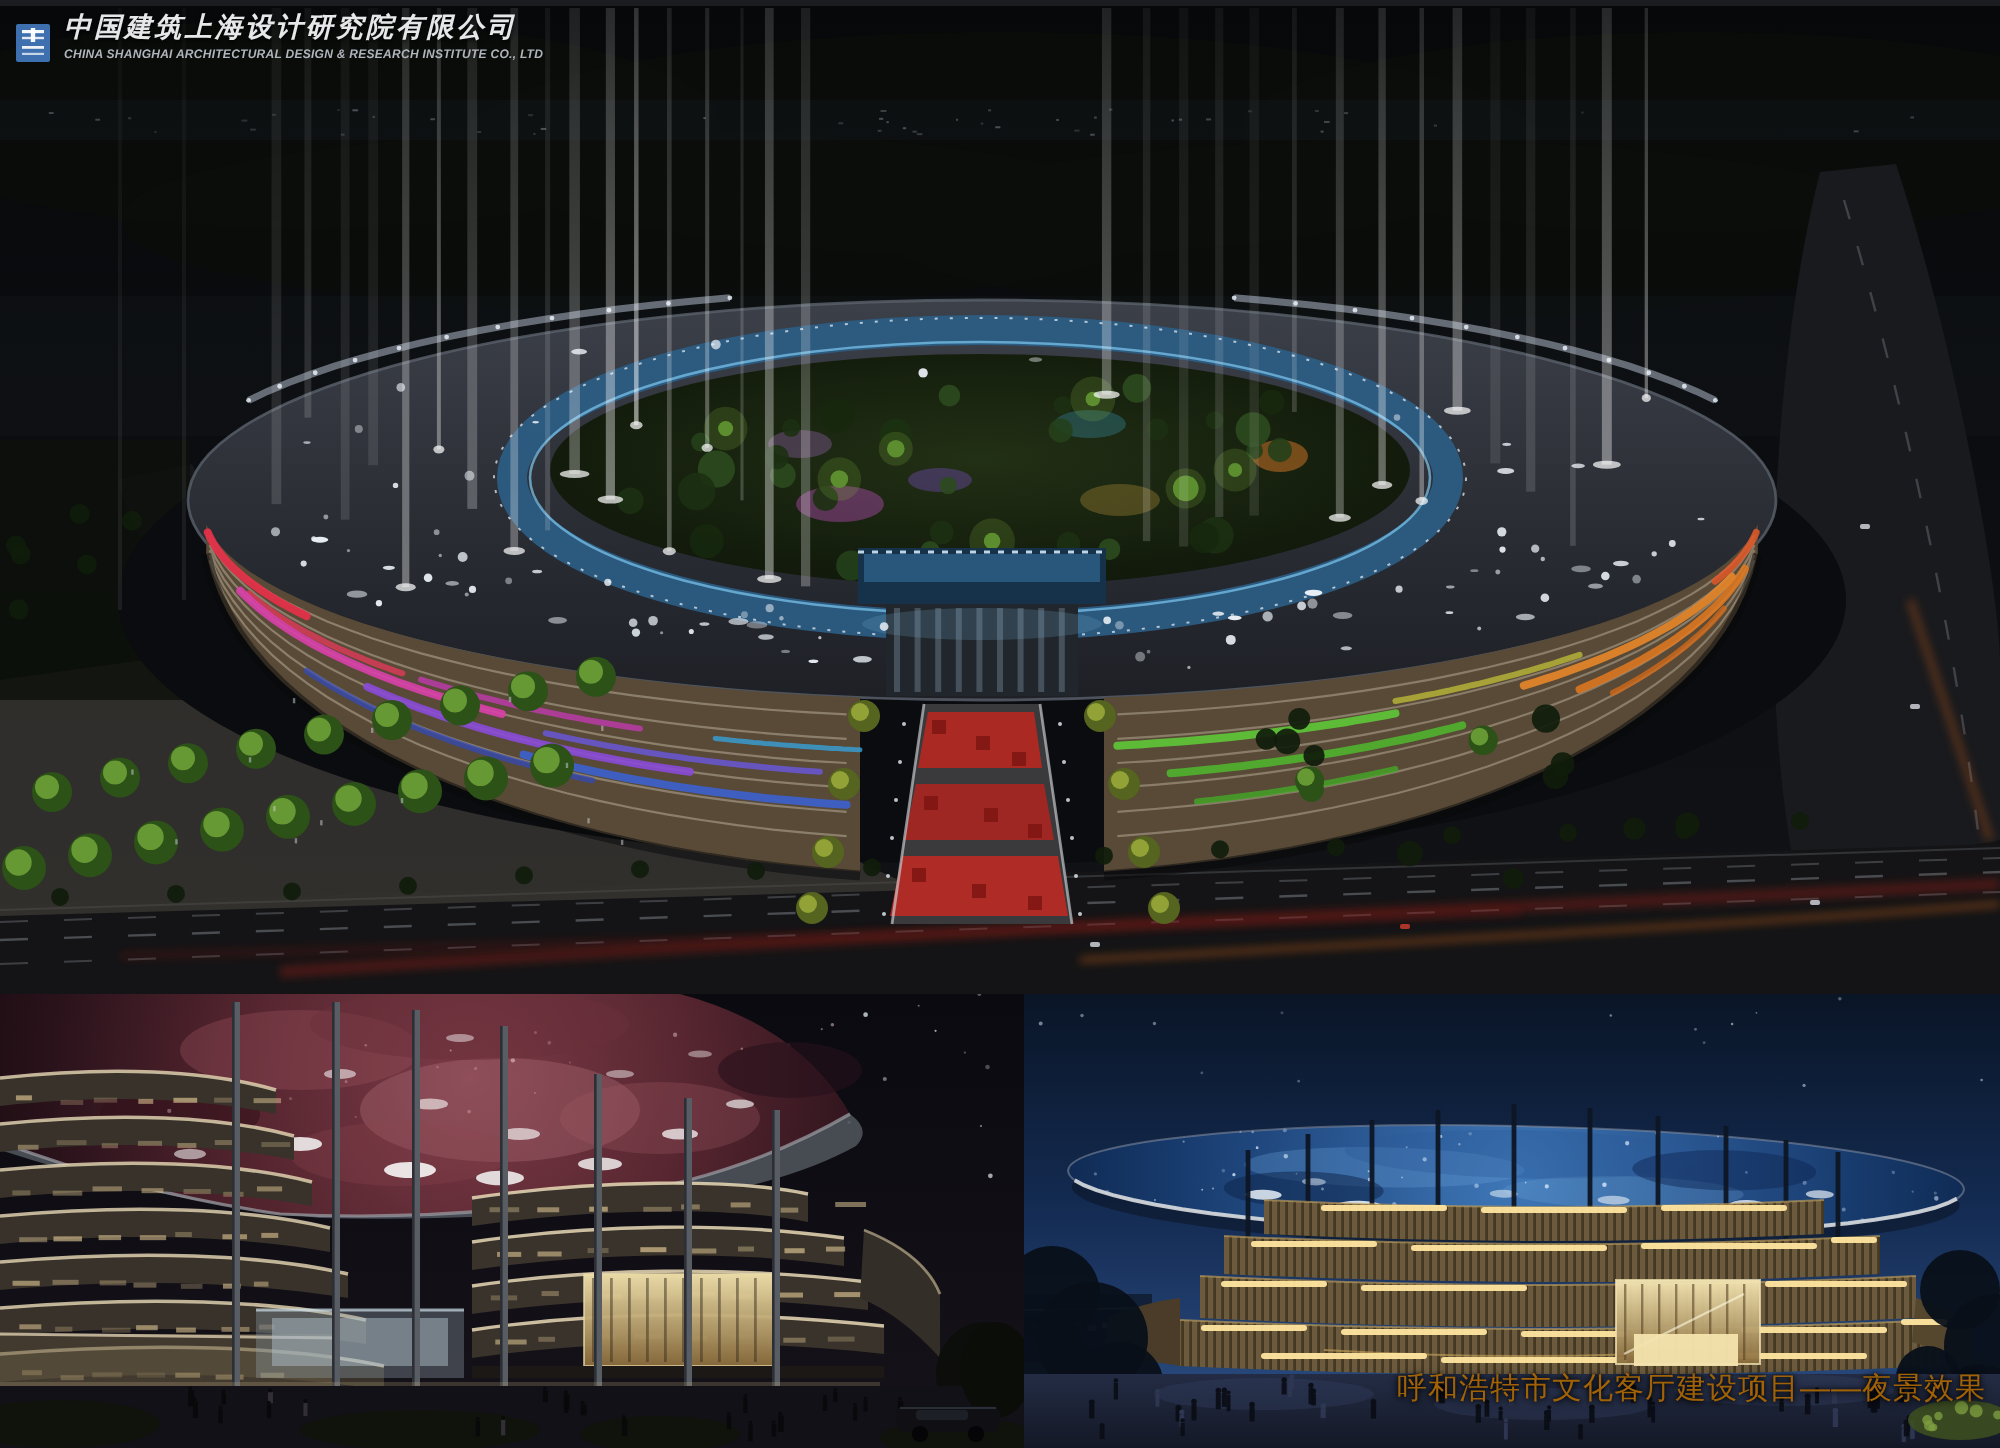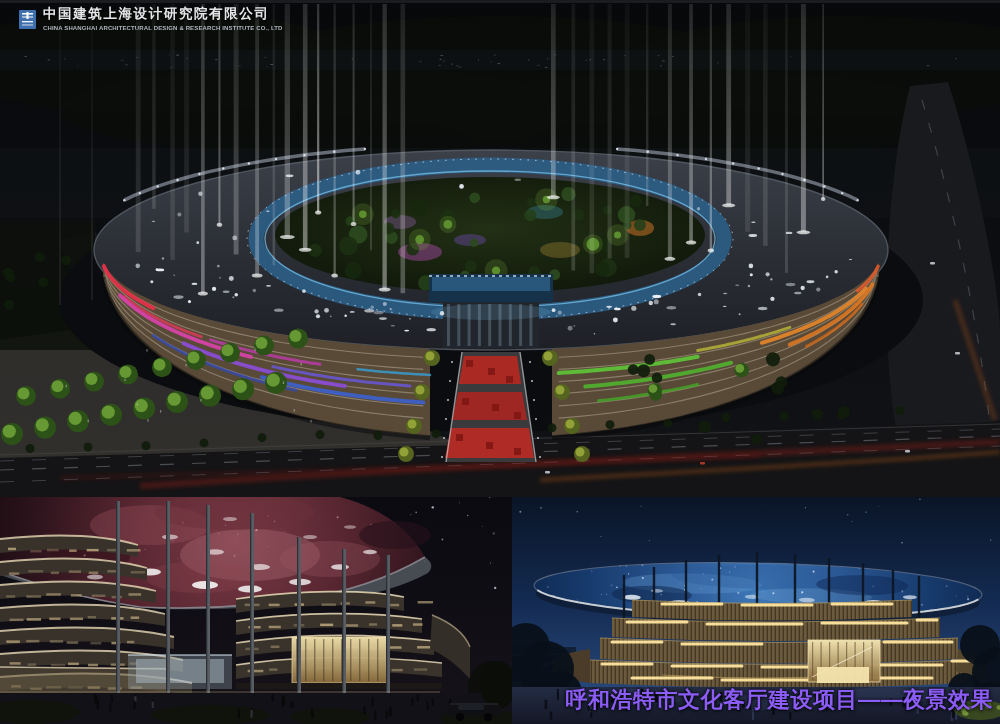--- a/index.html
+++ b/index.html
@@ -3,28 +3,28 @@
 <meta charset="utf-8">
 <style>
   html,body{margin:0;padding:0;background:#000;}
   .stage{position:relative;width:1000px;height:724px;background:#000;overflow:hidden;
          font-family:"Liberation Sans",sans-serif;}
   .panel{position:absolute;overflow:hidden;}
   .panel svg{display:block;width:100%;height:100%;}
   .p-main{left:0;top:0;width:1000px;height:497px;}
   .p-bl{left:0;top:497px;width:512px;height:227px;}
   .p-br{left:512px;top:497px;width:488px;height:227px;}
-  .hdr{position:absolute;left:19px;top:7px;display:flex;align-items:center;gap:7px;z-index:9;}
+  .hdr{position:absolute;left:8px;top:7px;display:flex;align-items:flex-end;gap:7px;z-index:9;font-style:italic;}
   .hdr .logo{width:17px;height:19px;flex:0 0 auto;}
   .hdr .cn{font-size:13.5px;font-weight:700;letter-spacing:1.6px;color:#e6e7e9;line-height:1.05;
            text-shadow:0 1px 2px rgba(0,0,0,.9);}
   .hdr .en{font-size:6.2px;font-weight:600;letter-spacing:.14px;color:#b0b5bc;margin-top:3px;
            transform:scaleX(.97);transform-origin:left;white-space:nowrap;}
-  .caption{position:absolute;right:7px;top:685px;z-index:9;font-size:22px;font-weight:700;
-           color:#8b5cf6;letter-spacing:.5px;white-space:nowrap;
+  .caption{position:absolute;right:7px;top:685px;z-index:9;font-size:15px;font-weight:400;
+           color:#a16207;letter-spacing:.5px;white-space:nowrap;
            text-shadow:0 1px 4px rgba(0,0,0,.95),0 0 2px rgba(0,0,0,.9);}
 </style>
 </head>
 <body>
 
 <div class="stage">
 
   <div class="panel p-main">
   <svg viewBox="0 0 1000 497" preserveAspectRatio="none">
     <defs>

